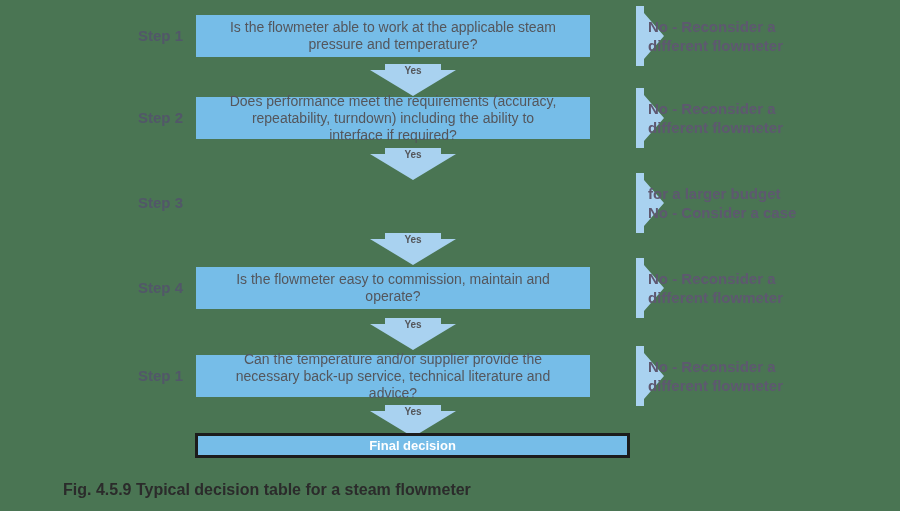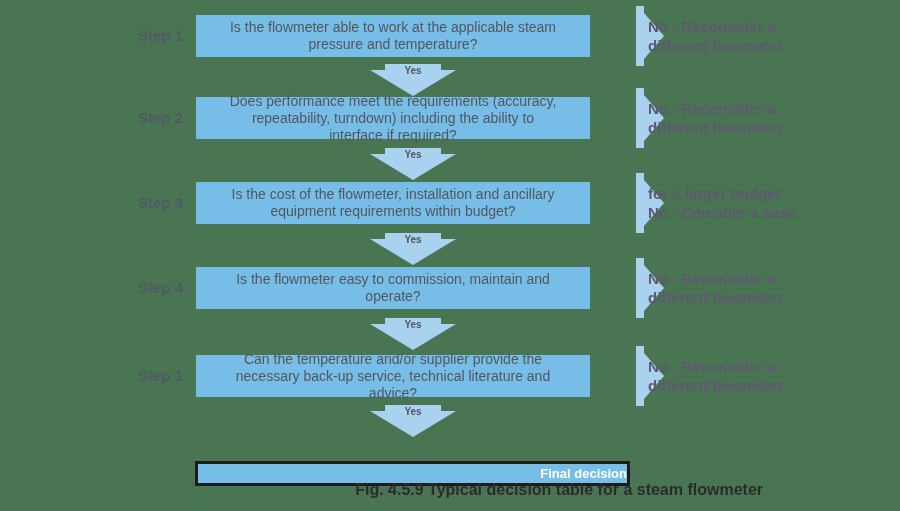--- a/index.html
+++ b/index.html
@@ -15,24 +15,24 @@
   .qbox{position:absolute;left:196px;width:394px;height:42px;background:var(--box_fill);
     display:flex;align-items:center;justify-content:center;text-align:center;
     font-size:14px;line-height:17px;color:var(--question_text);padding:0 28px;box-sizing:border-box;}
   .yes-arrow{position:absolute;left:370px;width:86px;height:32px;color:var(--arrow_fill);}
   .yes-arrow svg{position:absolute;left:0;top:0;display:block;}
   .yes-arrow .yes-txt{position:absolute;left:0;top:1px;width:100%;text-align:center;
     font-size:10px;font-weight:bold;color:var(--yes_text);}
   .no-arrow{position:absolute;left:636px;width:28px;height:60px;color:var(--arrow_fill);}
   .no-text{position:absolute;left:648px;width:200px;height:38px;font-size:15px;font-weight:bold;
     line-height:19px;color:var(--side_text);}
-  .final-box{position:absolute;left:195px;top:461px;width:429px;height:19px;background:var(--box_fill);
-    border:3px solid var(--final_border);display:flex;align-items:center;justify-content:flex-end;
+  .final-box{position:absolute;left:195px;top:433px;width:429px;height:19px;background:var(--box_fill);
+    border:3px solid var(--final_border);display:flex;align-items:center;justify-content:center;
     font-size:13px;font-weight:bold;color:var(--final_text);}
-  .caption{position:absolute;left:63px;top:481px;width:700px;text-align:right;
+  .caption{position:absolute;left:63px;top:481px;width:700px;text-align:left;
     font-size:16px;font-weight:bold;color:var(--caption_text);}
 </style>
 </head>
 <body>
 
 <div class="stage">
 
   <div class="step-label" style="top:26px">Step 1</div>
   <div class="qbox" style="top:15px">
     <span>Is the flowmeter able to work at the applicable steam pressure and temperature?</span>
@@ -67,23 +67,20 @@
     <div>different flowmeter</div>
   </div>
   <div class="yes-arrow" style="top:148px">
     <svg width="86" height="32" viewBox="0 0 86 32">
         <polygon points="15,0 71,0 71,6 86,6 43,32 0,6 15,6" fill="currentColor"></polygon>
       </svg>
     <span class="yes-txt">Yes</span>
   </div>
 
   <div class="step-label" style="top:193px">Step 3</div>
-  <div class="qbox" style="top:182px">
-    <span>Is the cost of the flowmeter, installation and ancillary equipment requirements within budget?</span>
-  </div>
   <div class="no-arrow" style="top:173px">
     <svg width="28" height="60" viewBox="0 0 28 60">
         <polygon points="0,0 8,0 8,7 28,30 8,53 8,60 0,60" fill="currentColor"></polygon>
       </svg>
   </div>
   <div class="no-text" style="top:184px">
     <div>for a larger budget</div>
     <div>No - Consider a case</div>
   </div>
   <div class="yes-arrow" style="top:233px">

